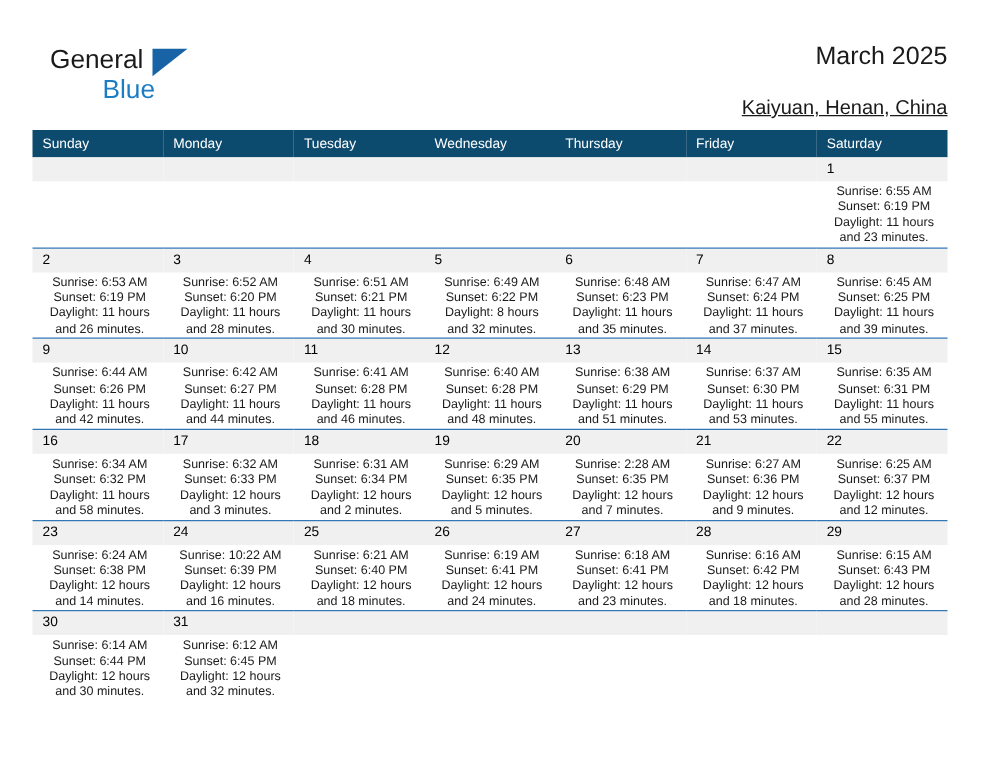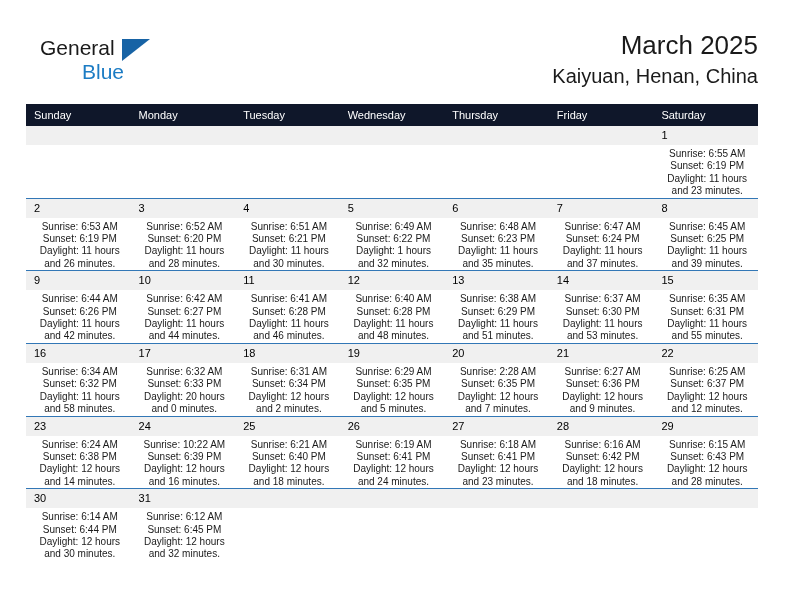--- a/index.html
+++ b/index.html
@@ -63,44 +63,45 @@
     border-bottom: 22px solid transparent;
   }
 
   .title-block {
     position: absolute;
     right: 0;
     top: 0;
     text-align: right;
   }
   .title {
-    font-size: 26px;
+    font-size: 20px;
     color: #1a1a1a;
     line-height: 34px;
     white-space: nowrap;
   }
   .subtitle {
-    font-size: 20px;
+    font-size: 16px;
     color: #1a1a1a;
     line-height: 22px;
-    margin-top: 3px;
+    margin-top: 14px;
     white-space: nowrap;
+    text-decoration: underline;
   }
 
   
   .calendar {
     position: absolute;
     left: 26px;
     top: 104px;
     width: 732px;
     border-collapse: collapse;
     table-layout: fixed;
   }
   .calendar th {
-    background: #0f172a;
+    background: #0c4a6e;
     color: #ffffff;
     font-size: 11px;
     font-weight: normal;
     text-align: left;
     padding: 5px 0 5px 8px;
     height: 12px;
     border: none;
   }
   .calendar td {
     vertical-align: top;
@@ -225,21 +226,21 @@
               <div>Sunrise: 6:51 AM</div>
               <div>Sunset: 6:21 PM</div>
               <div class="wrap">Daylight: 11 hours and 30 minutes.</div>
             </div>
           </td>
           <td>
             <div class="daynum">5</div>
             <div class="details">
               <div>Sunrise: 6:49 AM</div>
               <div>Sunset: 6:22 PM</div>
-              <div class="wrap">Daylight: 1 hours and 32 minutes.</div>
+              <div class="wrap">Daylight: 8 hours and 32 minutes.</div>
             </div>
           </td>
           <td>
             <div class="daynum">6</div>
             <div class="details">
               <div>Sunrise: 6:48 AM</div>
               <div>Sunset: 6:23 PM</div>
               <div class="wrap">Daylight: 11 hours and 35 minutes.</div>
             </div>
           </td>
@@ -325,21 +326,21 @@
               <div>Sunrise: 6:34 AM</div>
               <div>Sunset: 6:32 PM</div>
               <div class="wrap">Daylight: 11 hours and 58 minutes.</div>
             </div>
           </td>
           <td>
             <div class="daynum">17</div>
             <div class="details">
               <div>Sunrise: 6:32 AM</div>
               <div>Sunset: 6:33 PM</div>
-              <div class="wrap">Daylight: 20 hours and 0 minutes.</div>
+              <div class="wrap">Daylight: 12 hours and 3 minutes.</div>
             </div>
           </td>
           <td>
             <div class="daynum">18</div>
             <div class="details">
               <div>Sunrise: 6:31 AM</div>
               <div>Sunset: 6:34 PM</div>
               <div class="wrap">Daylight: 12 hours and 2 minutes.</div>
             </div>
           </td>

